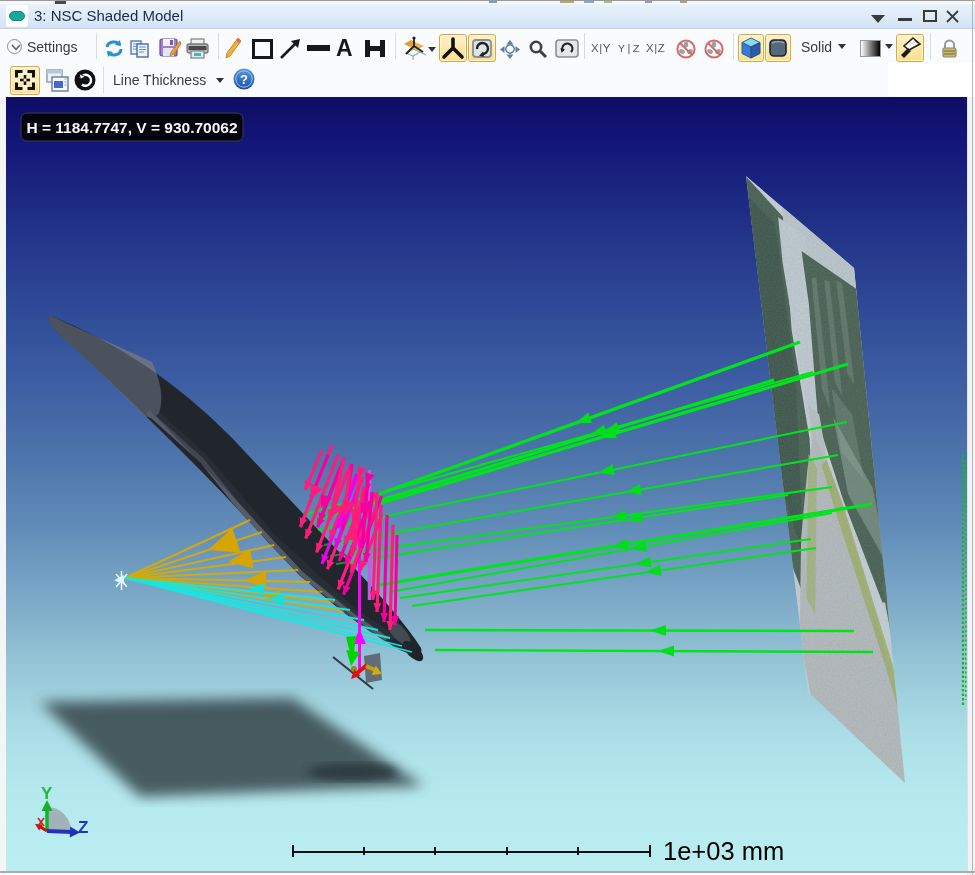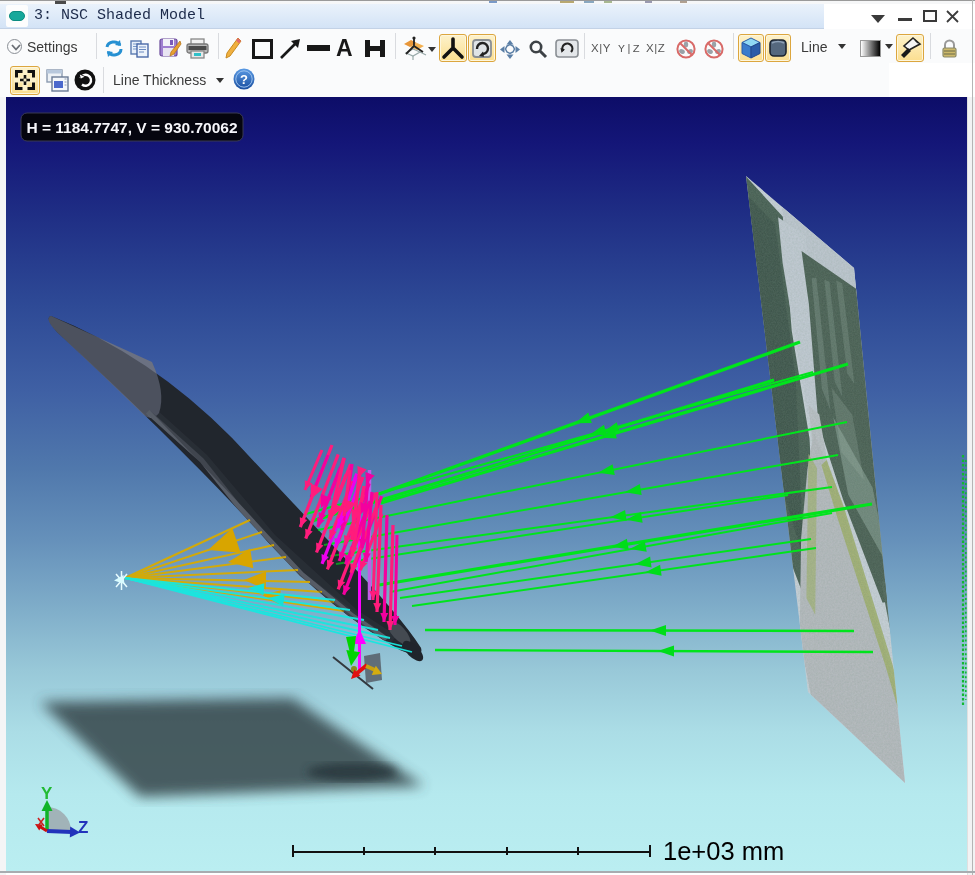--- a/index.html
+++ b/index.html
@@ -1,20 +1,20 @@
 <!DOCTYPE html>
 <html><head><meta charset="utf-8"><style>
 * { margin:0; padding:0; box-sizing:border-box; }
 body { width:975px; height:875px; position:relative; overflow:hidden;
   font-family:"Liberation Sans",sans-serif; background:#fff; }
 #scene { position:absolute; left:0; top:0; z-index:1; }
 .chrome { position:absolute; z-index:5; }
 #topstrip { left:0; top:0; width:975px; height:4px; background:#f6f7f8; border-top:1px solid #9a9a9a; }
-#titlebar { left:0; top:4px; width:824px; height:25px;
-  background:linear-gradient(#eaf2fb,#d3e3f6); border-bottom:1px solid #c3d2e6;font-family:Liberation Mono, monospace; }
+#titlebar { left:0; top:4px; width:975px; height:25px;
+  background:linear-gradient(#eaf2fb,#d3e3f6); border-bottom:1px solid #c3d2e6; }
 #lensbox { position:absolute; left:6px; top:1px; width:22px; height:22px; background:#fdfdfd; border-radius:2px; }
 #lens { position:absolute; left:3px; top:6px; width:16px; height:10px; background:#17a89b; border:1px solid #0c8c81; border-radius:5px; }
 #title { position:absolute; left:34px; top:3px; font-size:15px; color:#1c2a4a; }
 .tbtn { position:absolute; top:6px; color:#444; }
 #toolbar1 { left:0; top:29px; width:975px; height:34px; background:#fafbfc; }
 #toolbar2 { left:0; top:63px; width:889px; height:34px; background:#fafbfc; }
 .sep { position:absolute; top:4px; width:1px; height:26px; background:#d9dbdf; }
 .hl { position:absolute; border:1px solid #dca63e; border-radius:3px;
    background:linear-gradient(#fdf2cb,#fbde8f); box-shadow:inset 0 0 0 1px #fdf6dd; }
 .txt { position:absolute; color:#3a3a3a; font-size:14px; }
@@ -409,21 +409,21 @@
 <svg style="position:absolute;left:738px;top:5px;" width="26" height="28" viewBox="0 0 26 28">
 <path d="M13,4 L22,8.5 L13,13 L4,8.5 Z" fill="#8fd8f4" stroke="#2a5ca8" stroke-width="1"></path>
 <path d="M4,8.5 L13,13 L13,24 L4,19.5 Z" fill="#3a7ccc" stroke="#2a5ca8" stroke-width="1"></path>
 <path d="M22,8.5 L13,13 L13,24 L22,19.5 Z" fill="#2a5ca8" stroke="#22488a" stroke-width="1"></path>
     </svg>
 <div class="hl" style="left:765px;top:5px;width:26px;height:28px;"></div>
 <svg style="position:absolute;left:765px;top:5px;" width="26" height="28" viewBox="0 0 26 28">
 <rect x="5" y="6" width="16" height="16" rx="4" fill="#55687e" stroke="#1c2430" stroke-width="1.6"></rect>
 <path d="M7,9 q6,-3 12,0" stroke="#8fa2b8" stroke-width="1.5" fill="none"></path>
     </svg>
-<div class="txt" style="left:801px;top:10px;">Line</div>
+<div class="txt" style="left:801px;top:10px;">Solid</div>
 <div class="drop" style="left:838px;top:15px;"></div>
 <div style="position:absolute;left:860px;top:11px;width:21px;height:17px;border:1px solid #999;background:linear-gradient(90deg,#fff,#000);"></div>
 <div class="drop" style="left:885px;top:15px;"></div>
 <div class="hl" style="left:896px;top:5px;width:28px;height:28px;"></div>
 <svg style="position:absolute;left:896px;top:5px;" width="28" height="28" viewBox="0 0 28 28">
 <path d="M17,4 L24,10 L13,16 L8,12 Z" fill="#f4f4f4" stroke="#222" stroke-width="1.6"></path>
 <path d="M12,14 L15,17 L8,24 L5,21 Z" fill="#1a1a1a"></path>
 <path d="M19,6 L22,9" stroke="#222" stroke-width="1.4"></path>
     </svg>
 <div class="sep" style="left:930px;"></div>

